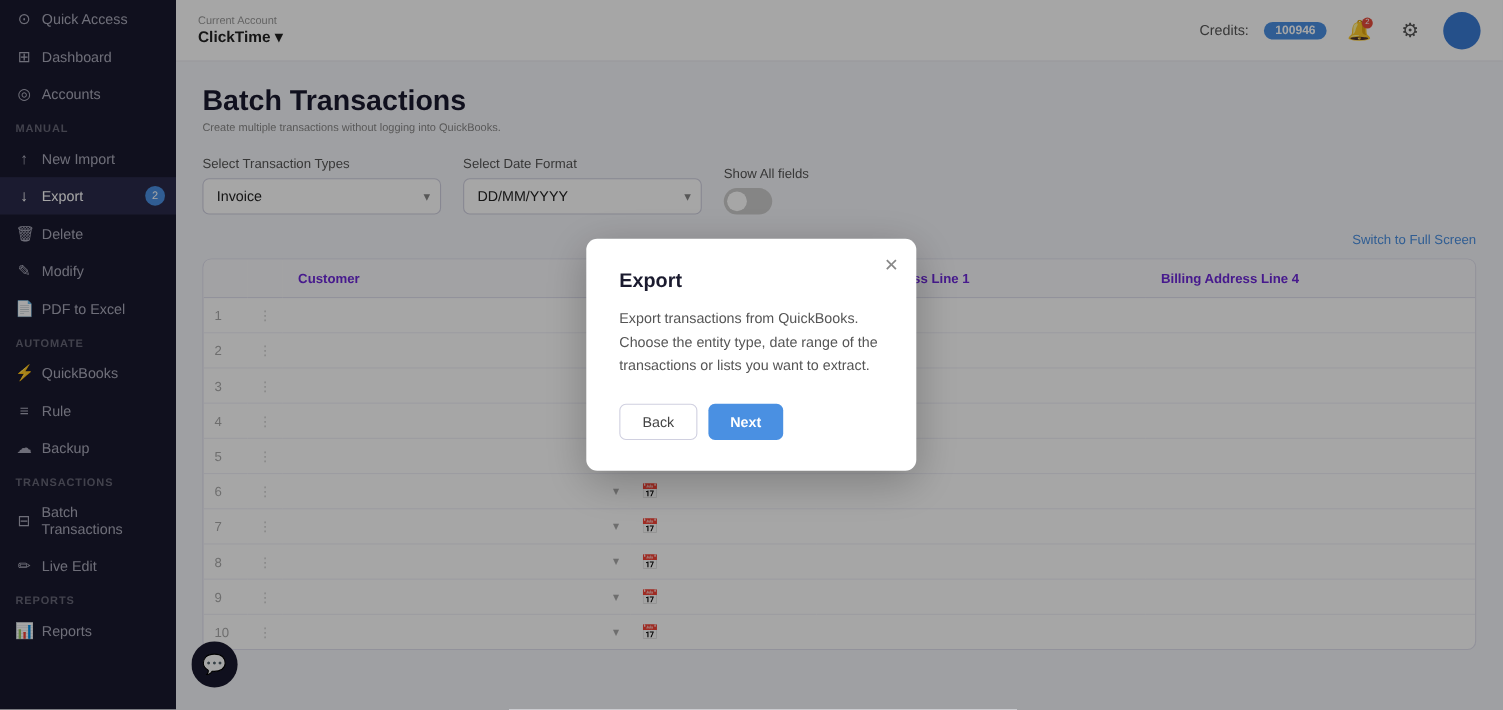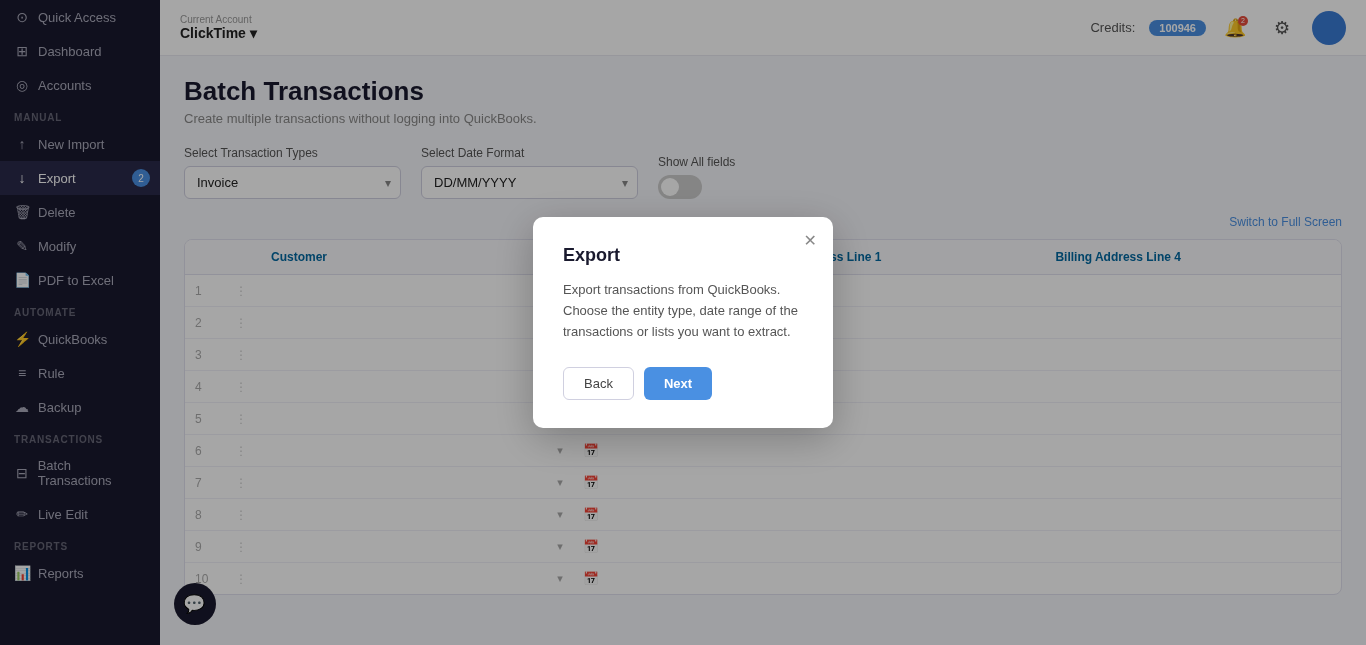--- a/index.html
+++ b/index.html
@@ -114,21 +114,21 @@
 
     
     .main {
       position: absolute;
       top: 56px; left: 160px; right: 0; bottom: 0;
       background: #f5f6fa;
       overflow: auto;
       padding: 20px 24px;
     }
     .page-title { font-size: 26px; font-weight: 700; color: #1a1a2e; margin-bottom: 4px; }
-    .page-subtitle { font-size: 13px; color: #888; margin-bottom: 20px; }
+    .page-subtitle { font-size: 10px; color: #888; margin-bottom: 20px; }
 
     .form-row { display: flex; gap: 20px; align-items: flex-end; margin-bottom: 16px; }
     .form-group { display: flex; flex-direction: column; gap: 6px; }
     .form-label { font-size: 12px; font-weight: 500; color: #555; }
 
     .select-wrapper {
       position: relative;
       width: 217px;
     }
     .select-field {
@@ -168,21 +168,21 @@
 
     
     .table-wrap { background: white; border-radius: 8px; border: 1px solid #e0e0ee; overflow: auto; }
     table { width: 100%; border-collapse: collapse; font-size: 12px; }
     th {
       background: #f9f9fc;
       border-bottom: 1px solid #e0e0ee;
       padding: 10px 14px;
       text-align: left;
       font-weight: 600;
-      color: #0369a1;
+      color: #6d28d9;
       white-space: nowrap;
     }
     td {
       border-bottom: 1px solid #f0f0f8;
       padding: 8px 10px;
       color: #333;
     }
     tr:last-child td { border-bottom: none; }
     .row-num { color: #aaa; width: 40px; }
     .row-dots { color: #ccc; width: 20px; }

